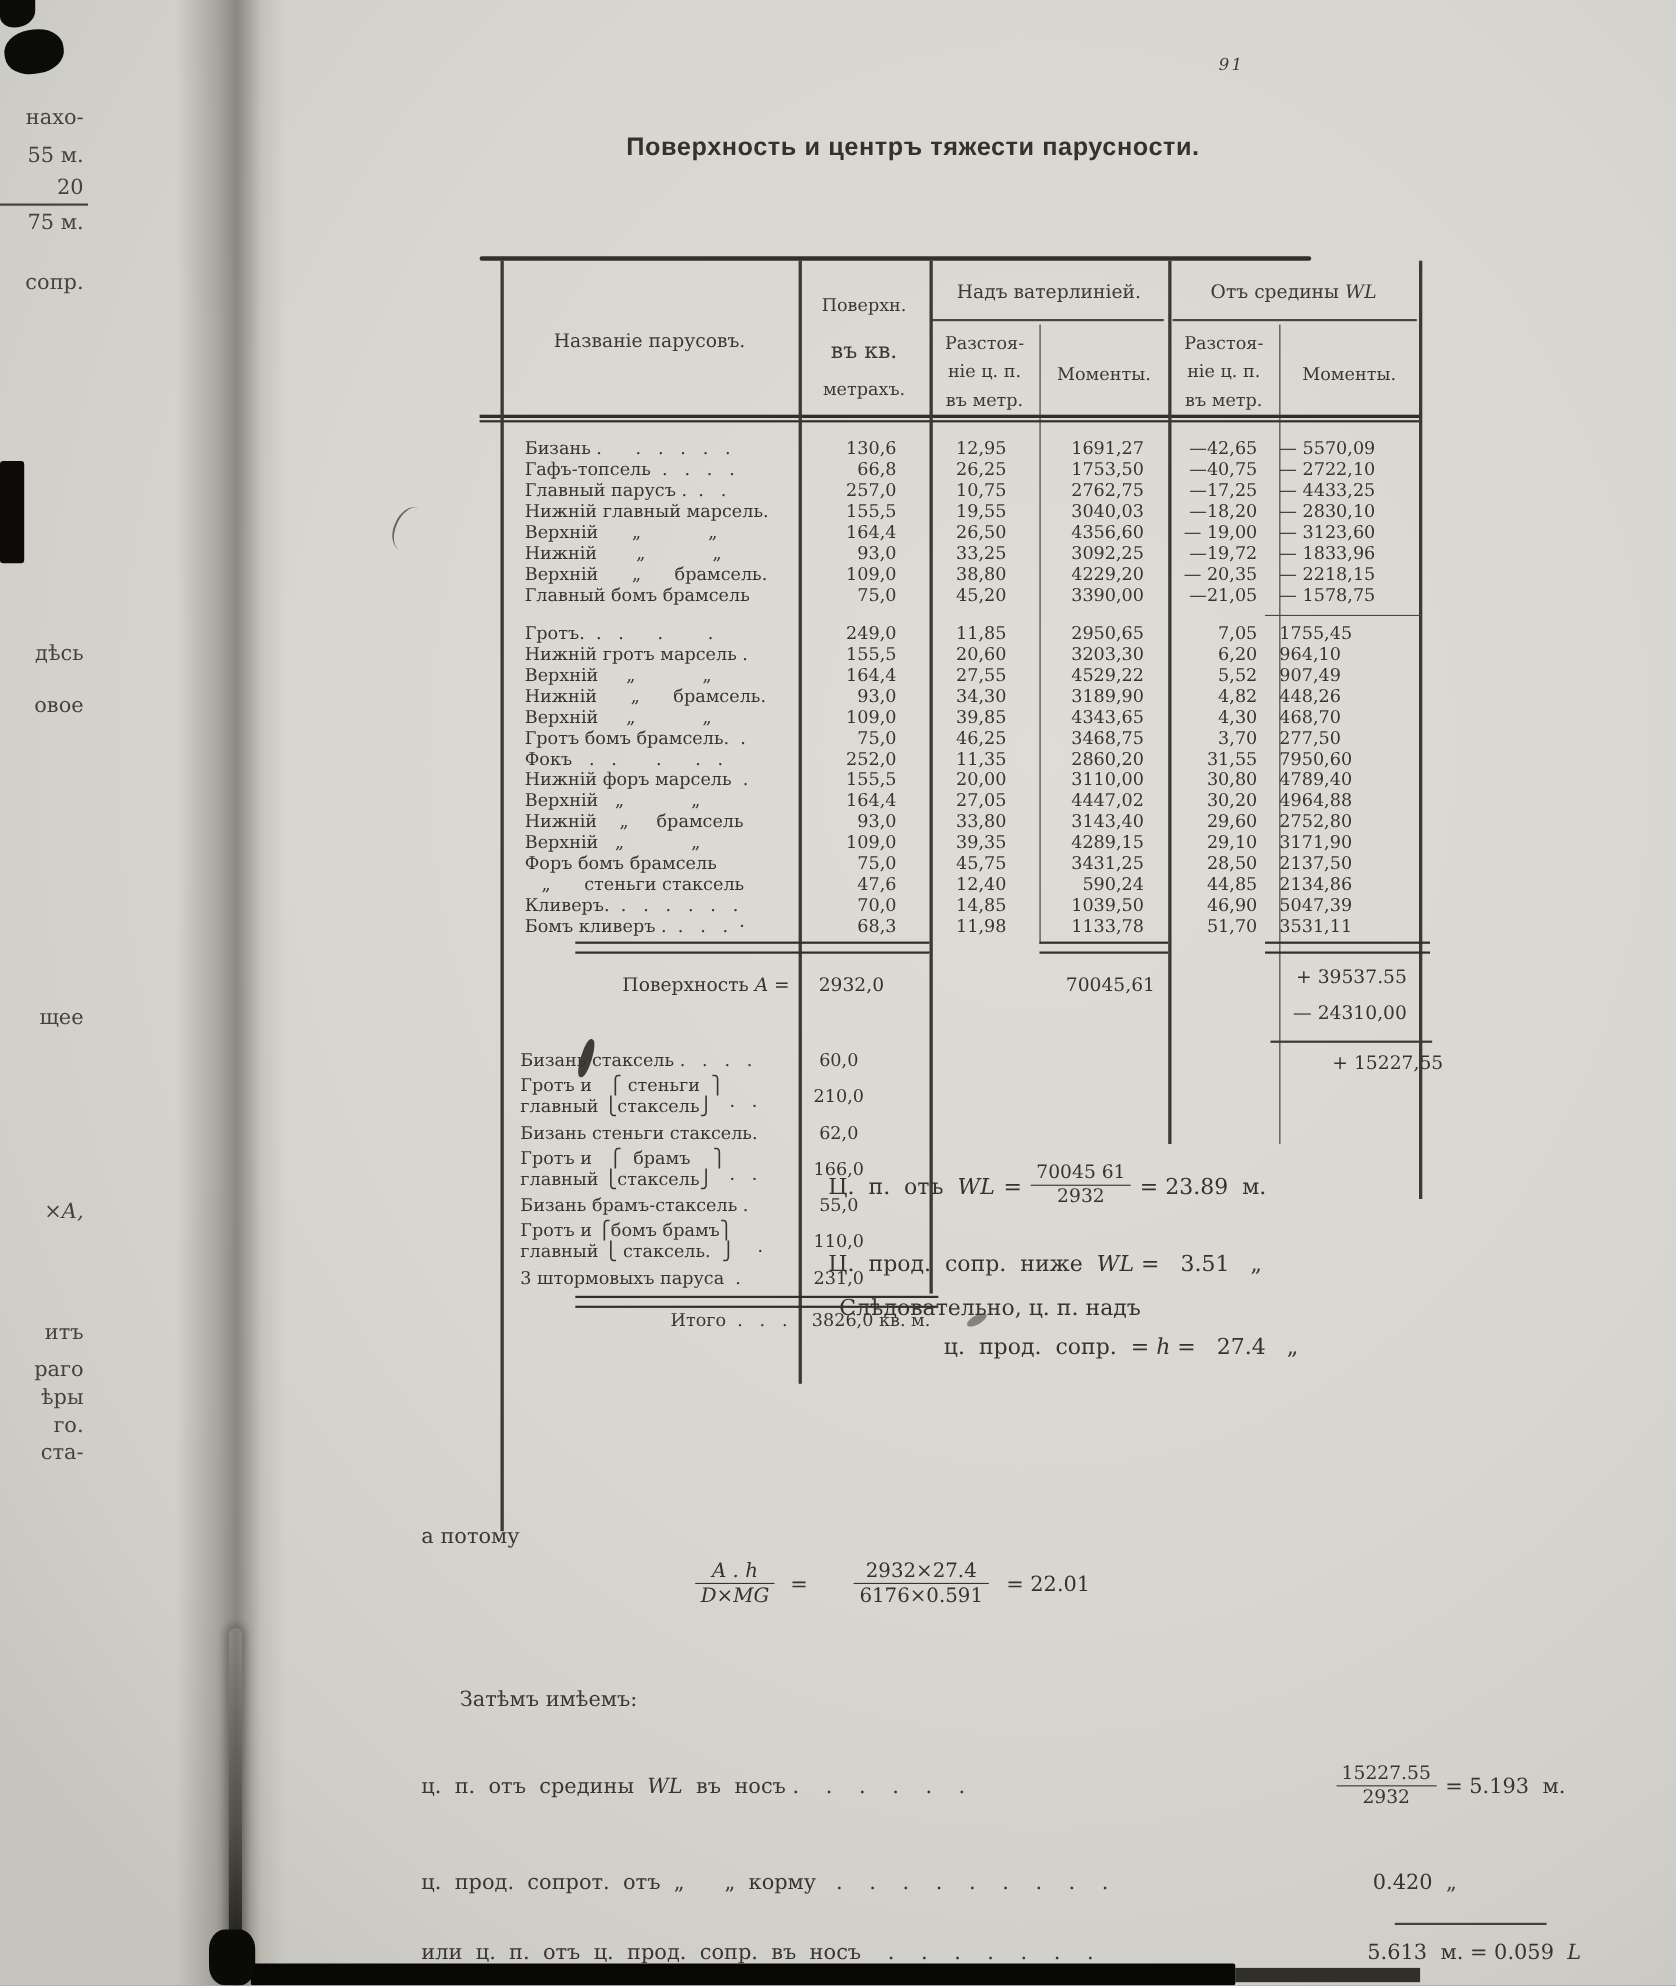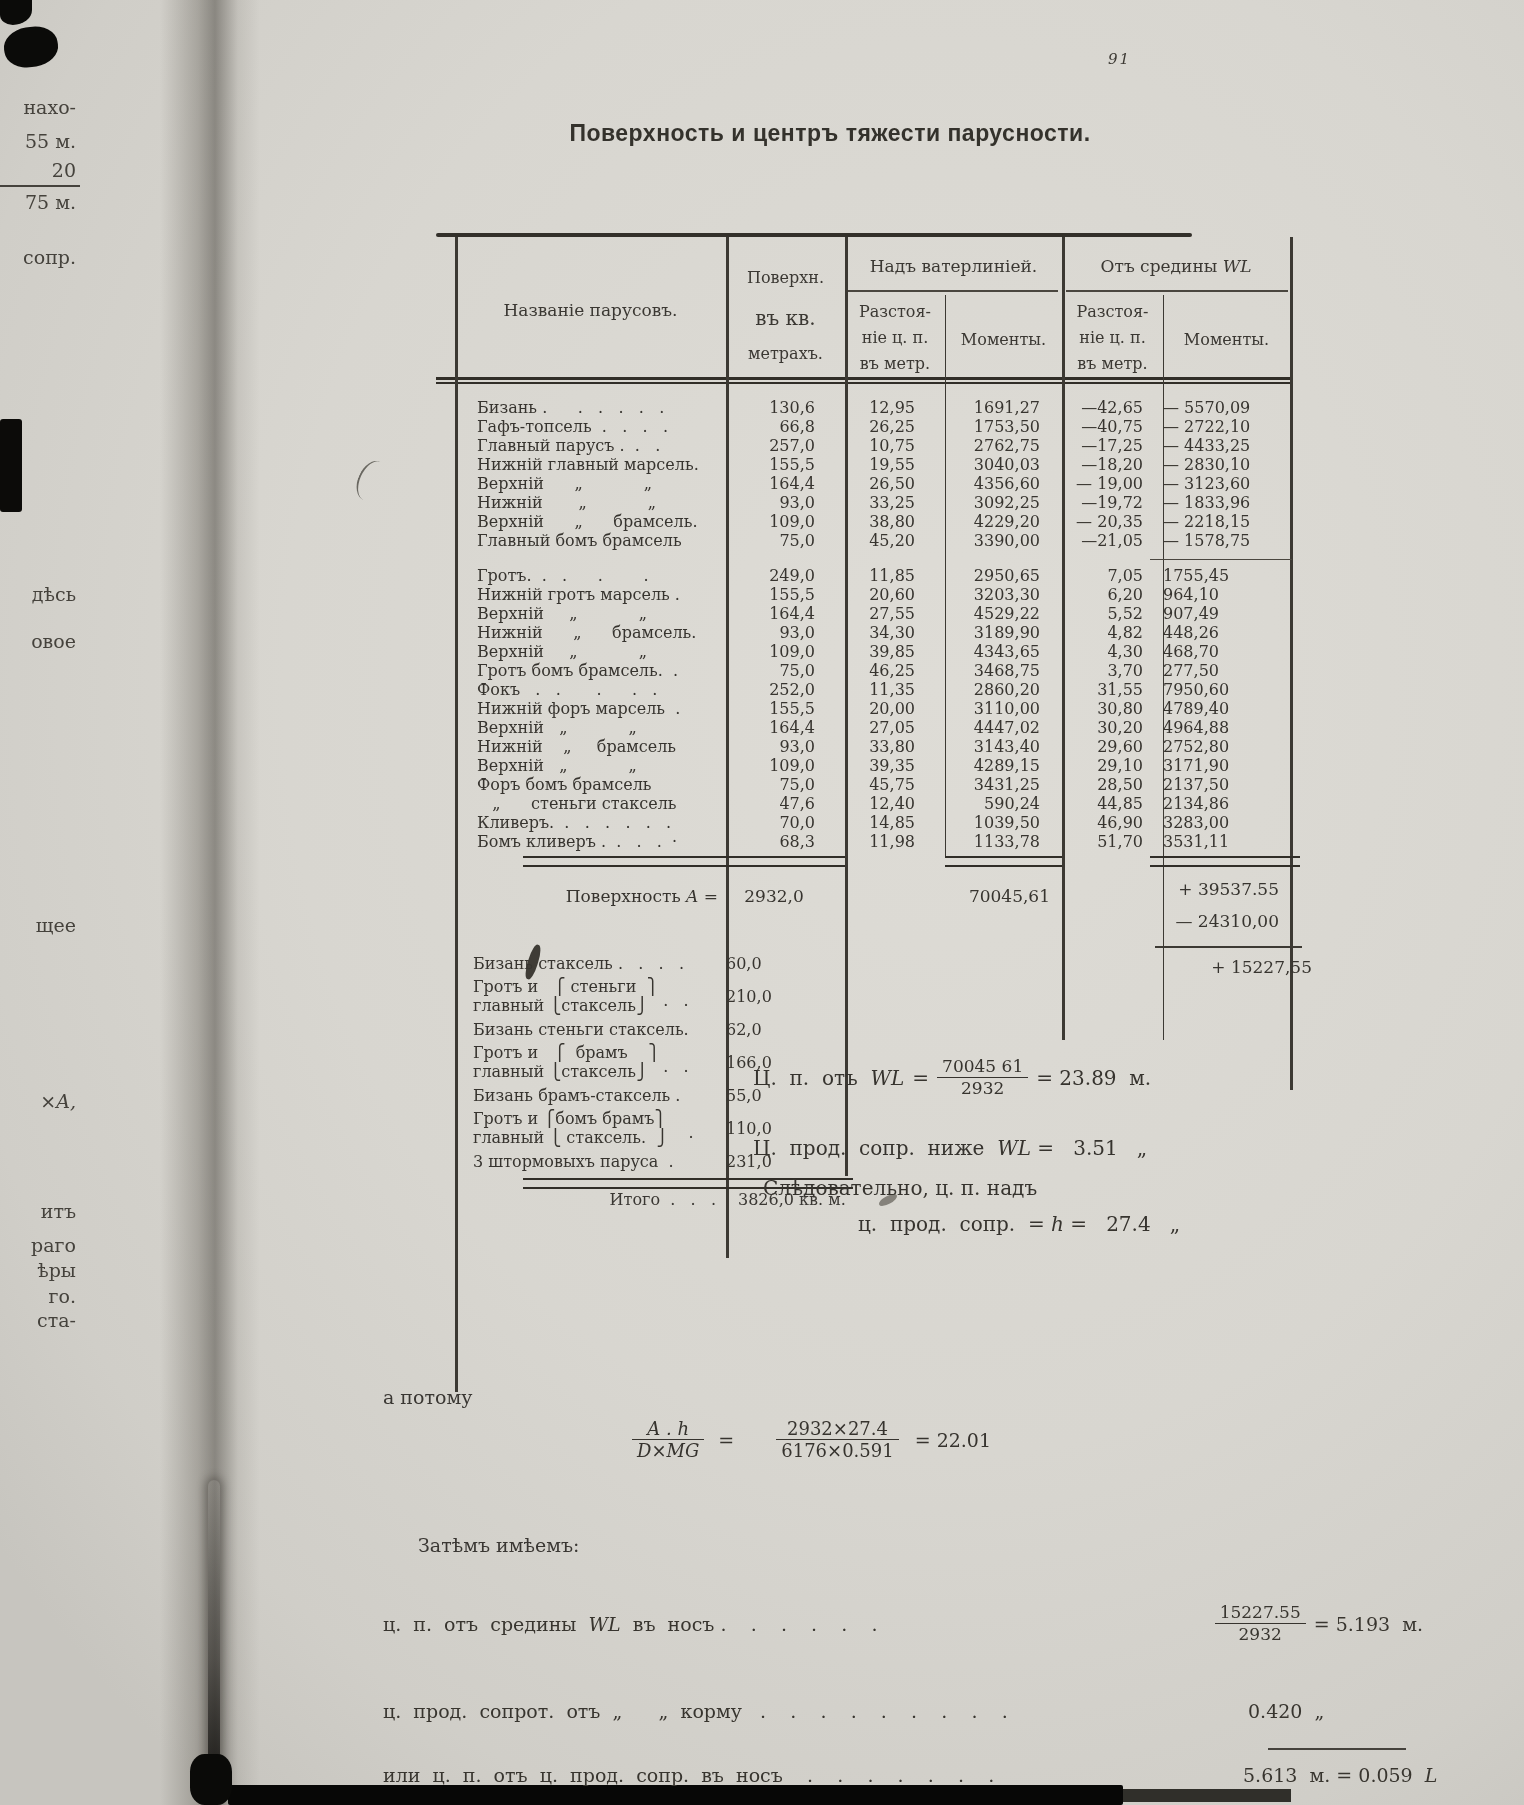--- a/index.html
+++ b/index.html
@@ -89,21 +89,21 @@
   .t-label{left:455px;top:886px;width:263px;text-align:right;}
   .t-surf{left:726px;top:886px;width:96px;text-align:center;}
   .t-m1{left:950px;top:886px;width:100px;text-align:right;}
   .t-plus{left:1163px;top:879px;width:116px;text-align:right;}
   .t-minus{left:1163px;top:911px;width:116px;text-align:right;}
   .t-net{left:1163px;top:957px;width:116px;text-align:right;padding-left:33px;}
   
   .lower{left:455px;top:950px;width:390px;}
   .lrow{display:grid;grid-template-columns:271px 119px;align-items:center;font-size:16px;color:#37342f;}
   .lrow .ln{padding-left:18px;white-space:pre;line-height:19px;}
-  .lrow .lv{text-align:left;padding-right:46px;white-space:pre;}
+  .lrow .lv{text-align:center;padding-right:46px;white-space:pre;}
   .lrow.h1{height:26px;}
   .lrow.h2{height:40px;}
   .itogo-label{left:455px;top:1190px;width:261px;text-align:right;font-size:16px;white-space:pre;}
   .itogo-value{left:738px;top:1190px;font-size:16px;white-space:pre;}
   
   .formula{font-size:20px;color:#36332e;display:flex;align-items:center;white-space:pre;}
   .f1{left:753px;top:1056px;}
   .f2{left:753px;top:1136px;}
   .f3a{left:763px;top:1176px;font-size:20px;white-space:pre;color:#36332e;}
   .f3b{left:858px;top:1212px;}
@@ -370,21 +370,21 @@
         <div class="c c3">590,24</div>
         <div class="c c4">44,85</div>
         <div class="c c5">2134,86</div>
       </div>
       <div class="trow">
         <div class="c c0">Кливеръ.  .   .   .   .   .   .</div>
         <div class="c c1">70,0</div>
         <div class="c c2">14,85</div>
         <div class="c c3">1039,50</div>
         <div class="c c4">46,90</div>
-        <div class="c c5">3283,00</div>
+        <div class="c c5">5047,39</div>
       </div>
       <div class="trow">
         <div class="c c0">Бомъ кливеръ .  .   .   .  ·</div>
         <div class="c c1">68,3</div>
         <div class="c c2">11,98</div>
         <div class="c c3">1133,78</div>
         <div class="c c4">51,70</div>
         <div class="c c5">3531,11</div>
       </div>
     </div>

